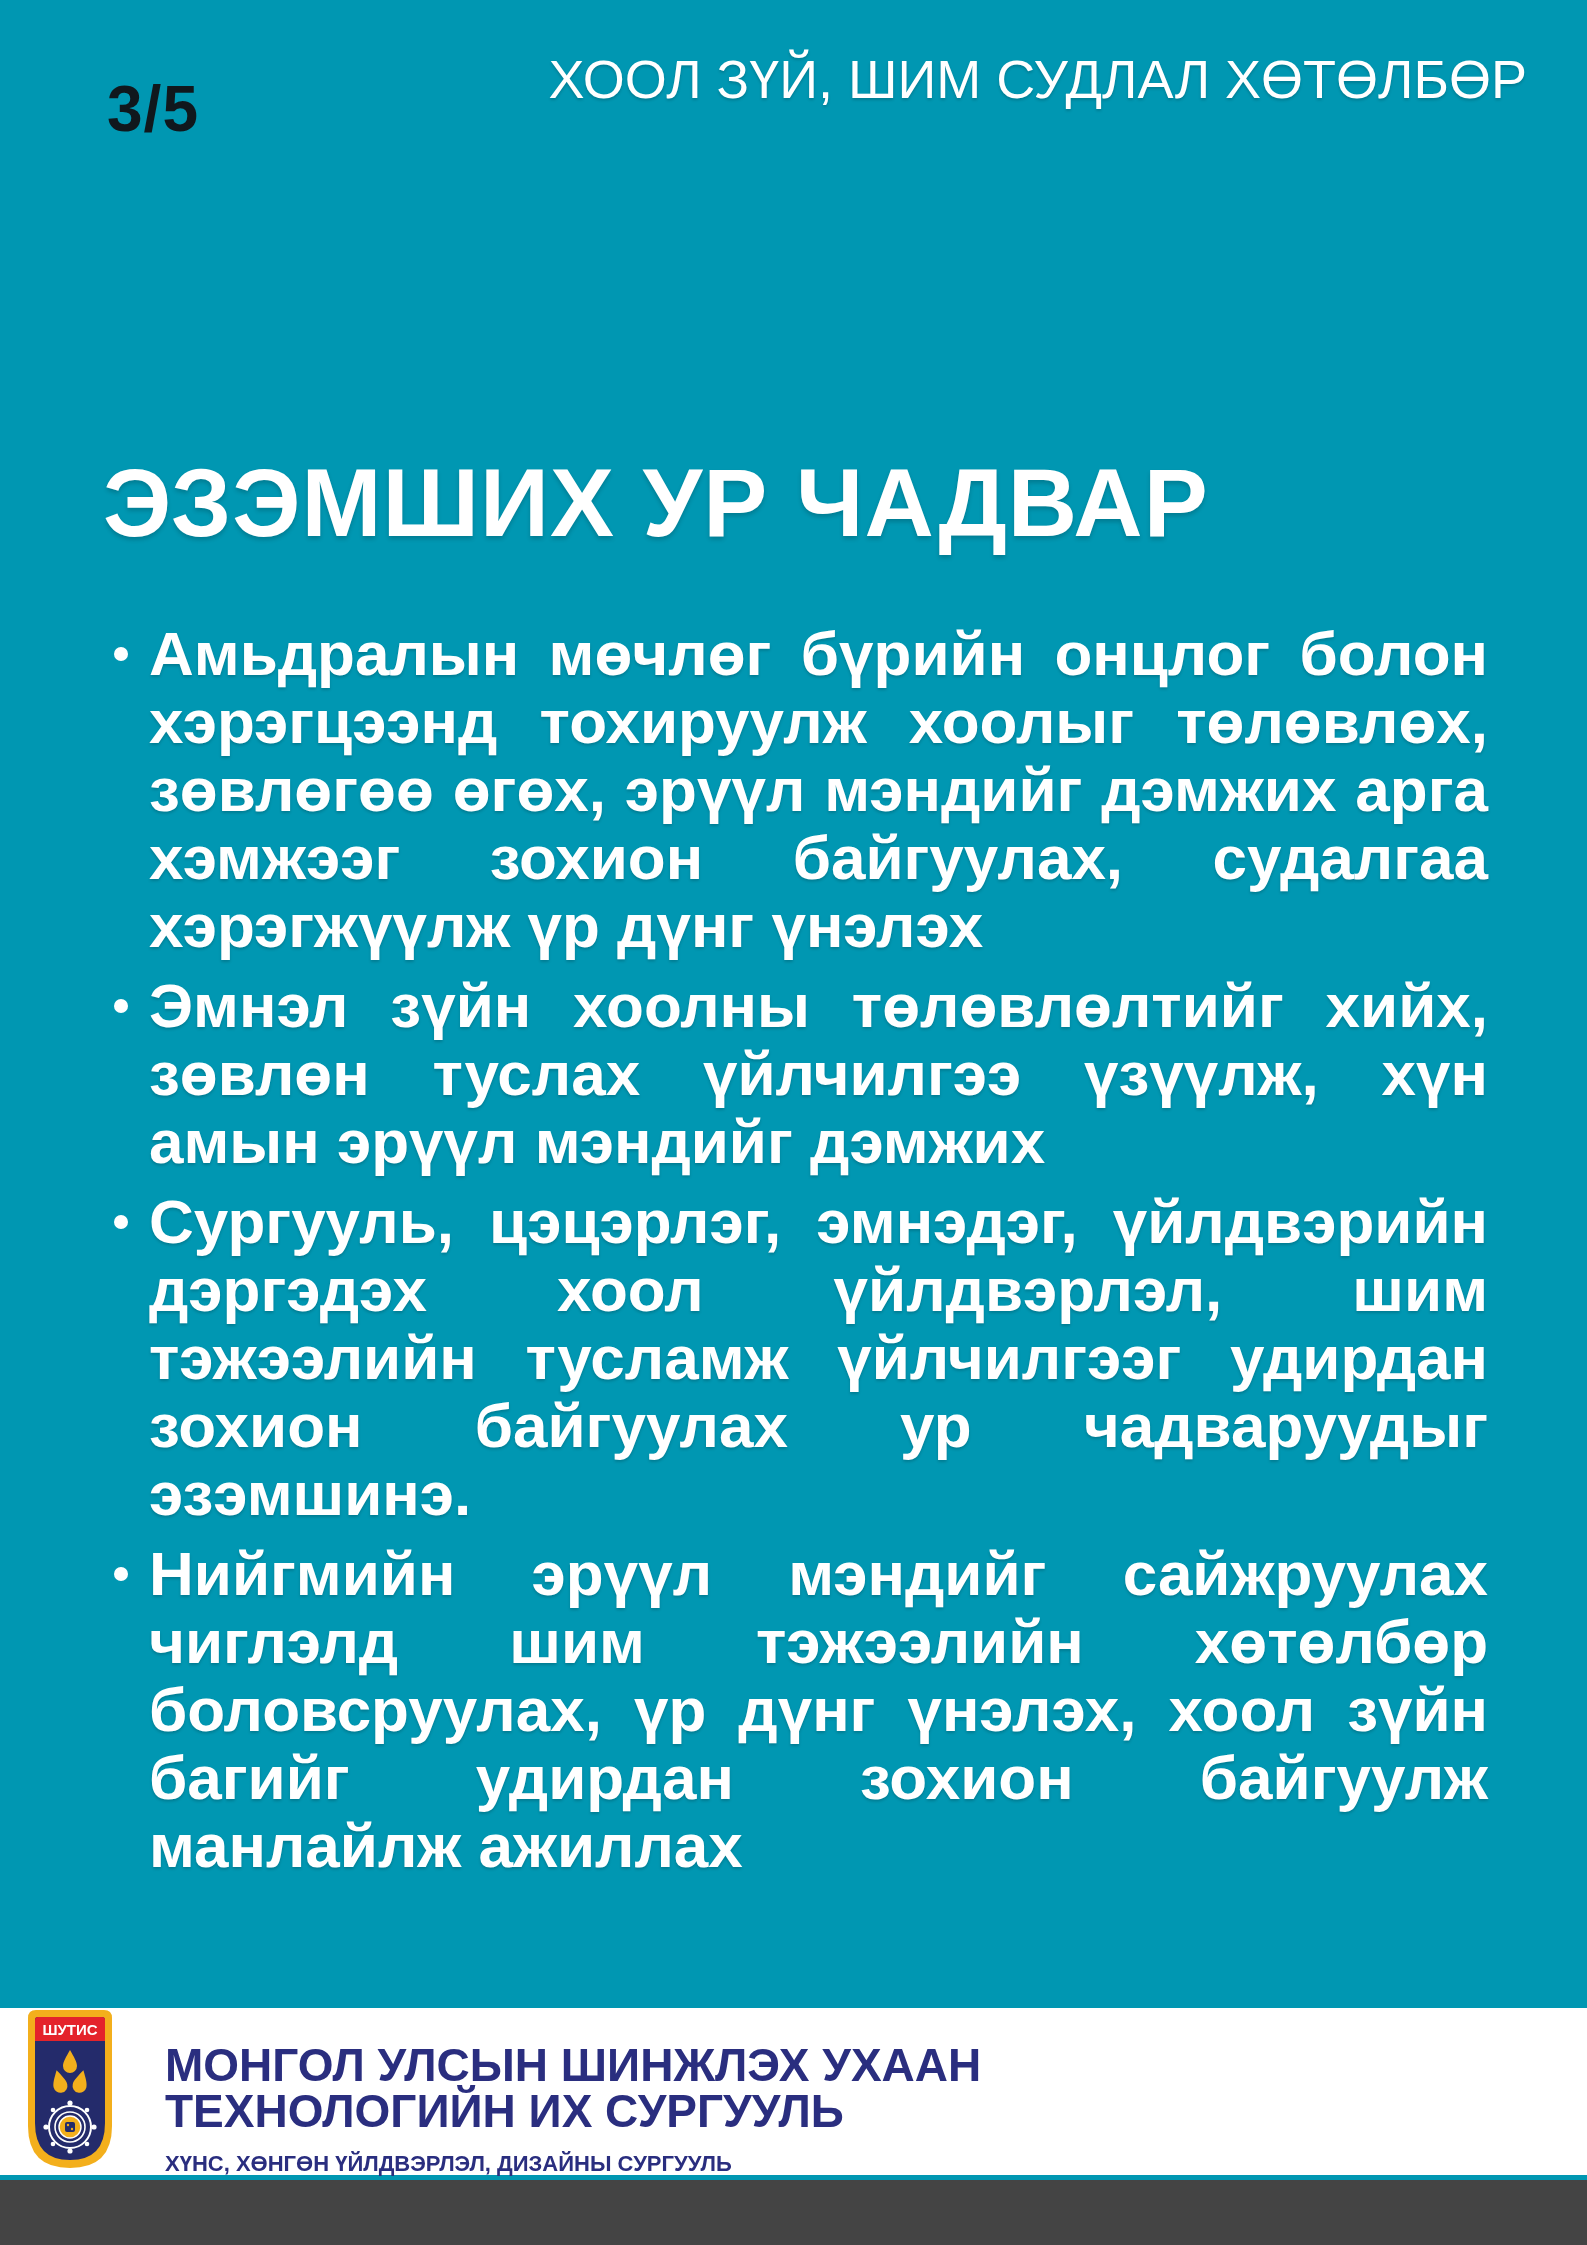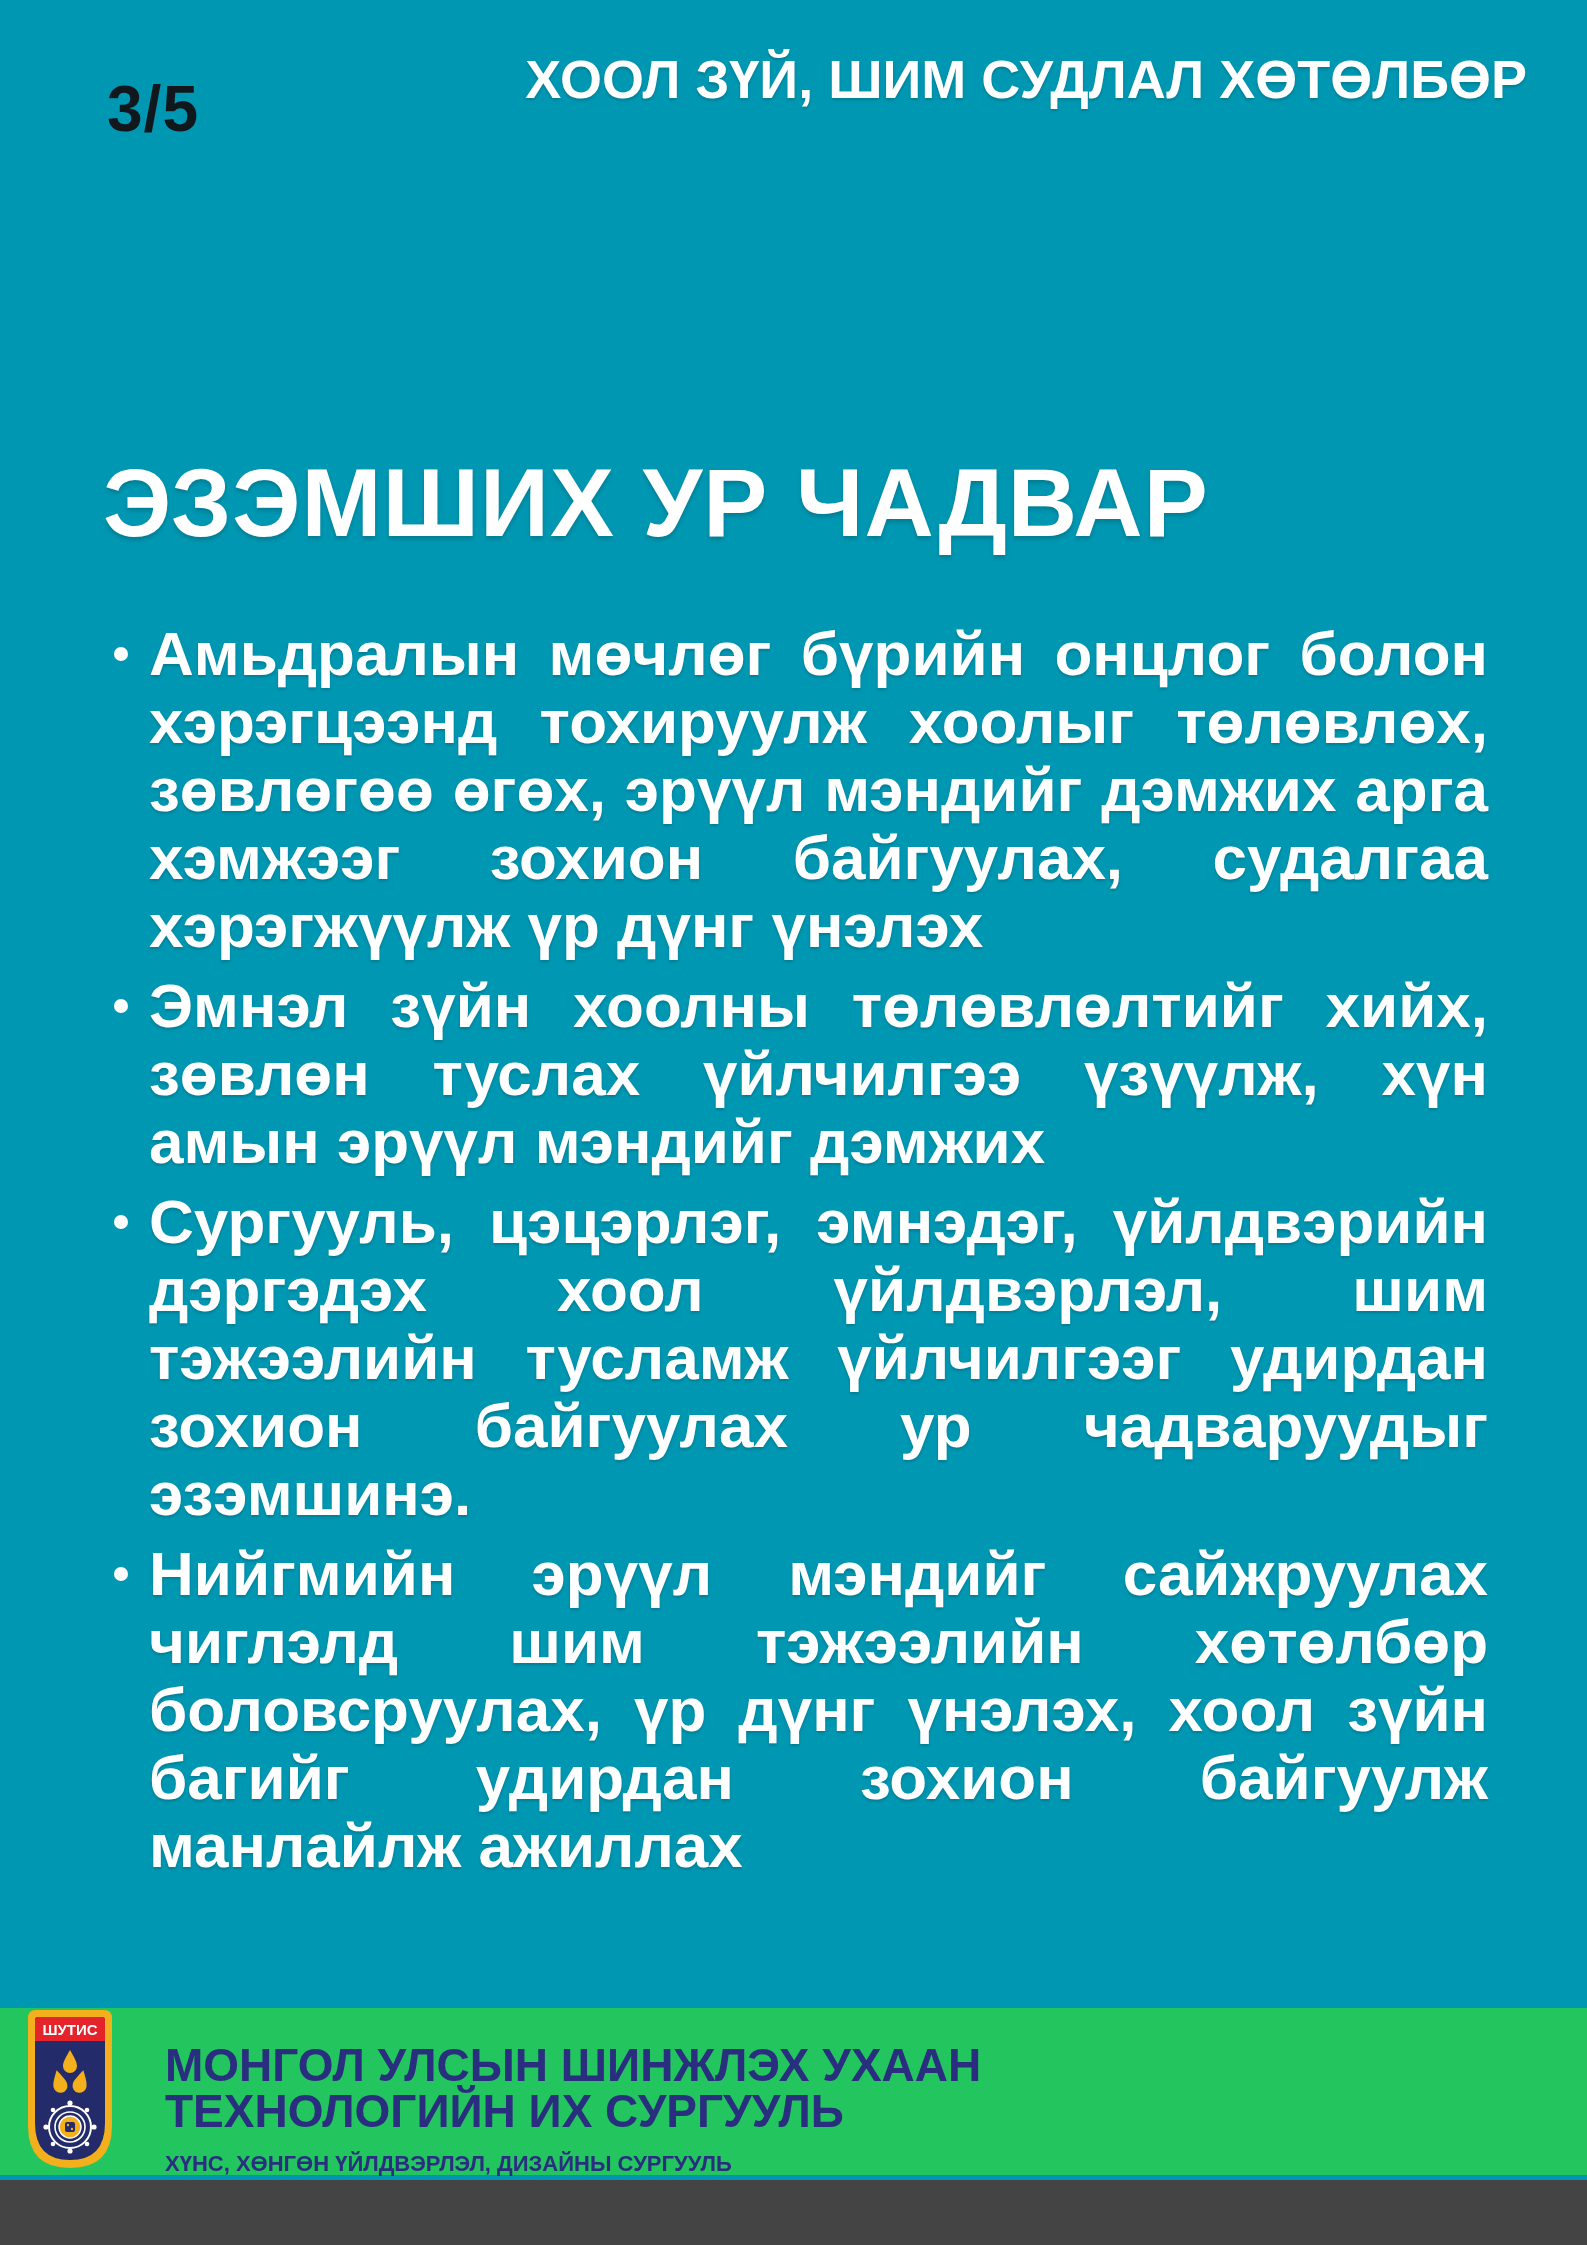--- a/index.html
+++ b/index.html
@@ -20,21 +20,21 @@
     font-size: 64px;
     font-weight: 700;
     color: #10181D;
     letter-spacing: 1px;
   }
   .program-header {
     position: absolute;
     top: 48px;
     right: 60px;
     font-size: 54px;
-    font-weight: 700;
+    font-weight: 400;
     color: #FFFFFF;
     text-shadow: 0 2px 3px rgba(0,0,0,0.18);
     white-space: nowrap;
   }
 
   
   .page-title {
     position: absolute;
     left: 103px;
     top: 448px;
@@ -78,21 +78,21 @@
     background: #FFFFFF;
   }
 
   
   .footer-band {
     position: absolute;
     left: 0;
     right: 0;
     bottom: 5px;            
     height: 167px;
-    background: #22c55e;
+    background: #ffffff;
   }
   .footer-logo {
     position: absolute;
     left: 28px;
     top: 2px;
     width: 84px;
     height: 158px;
   }
   .footer-text {
     position: absolute;

